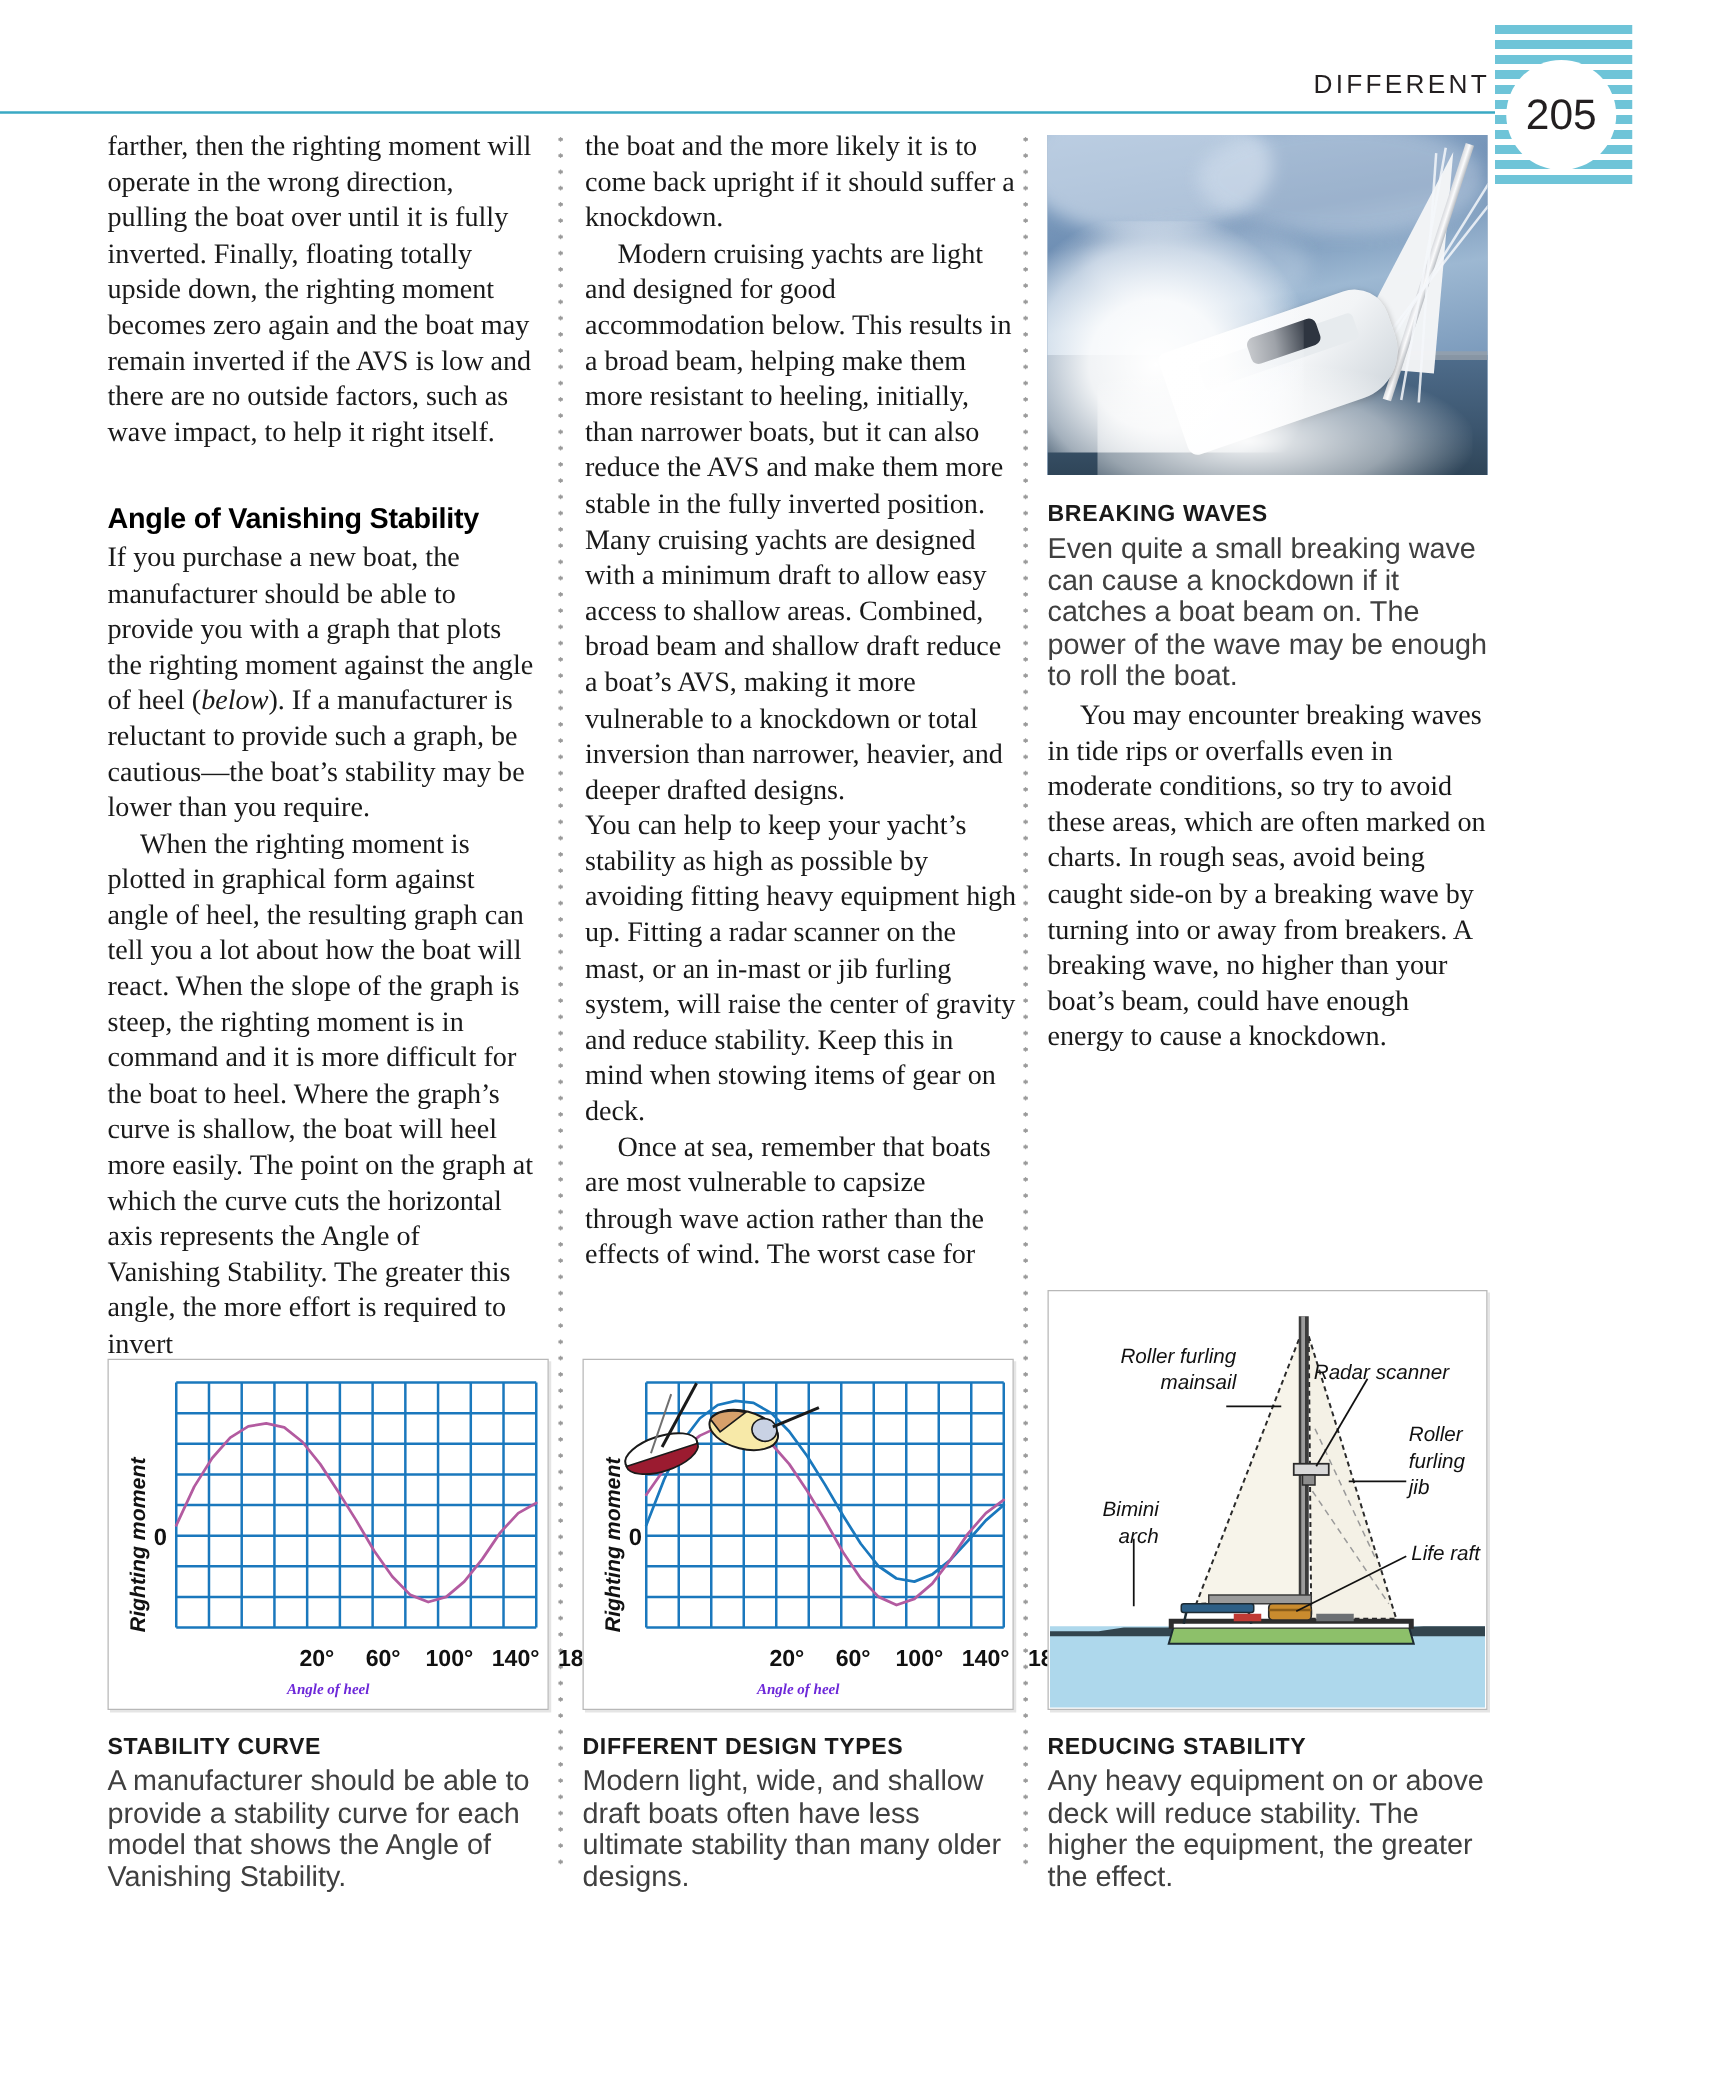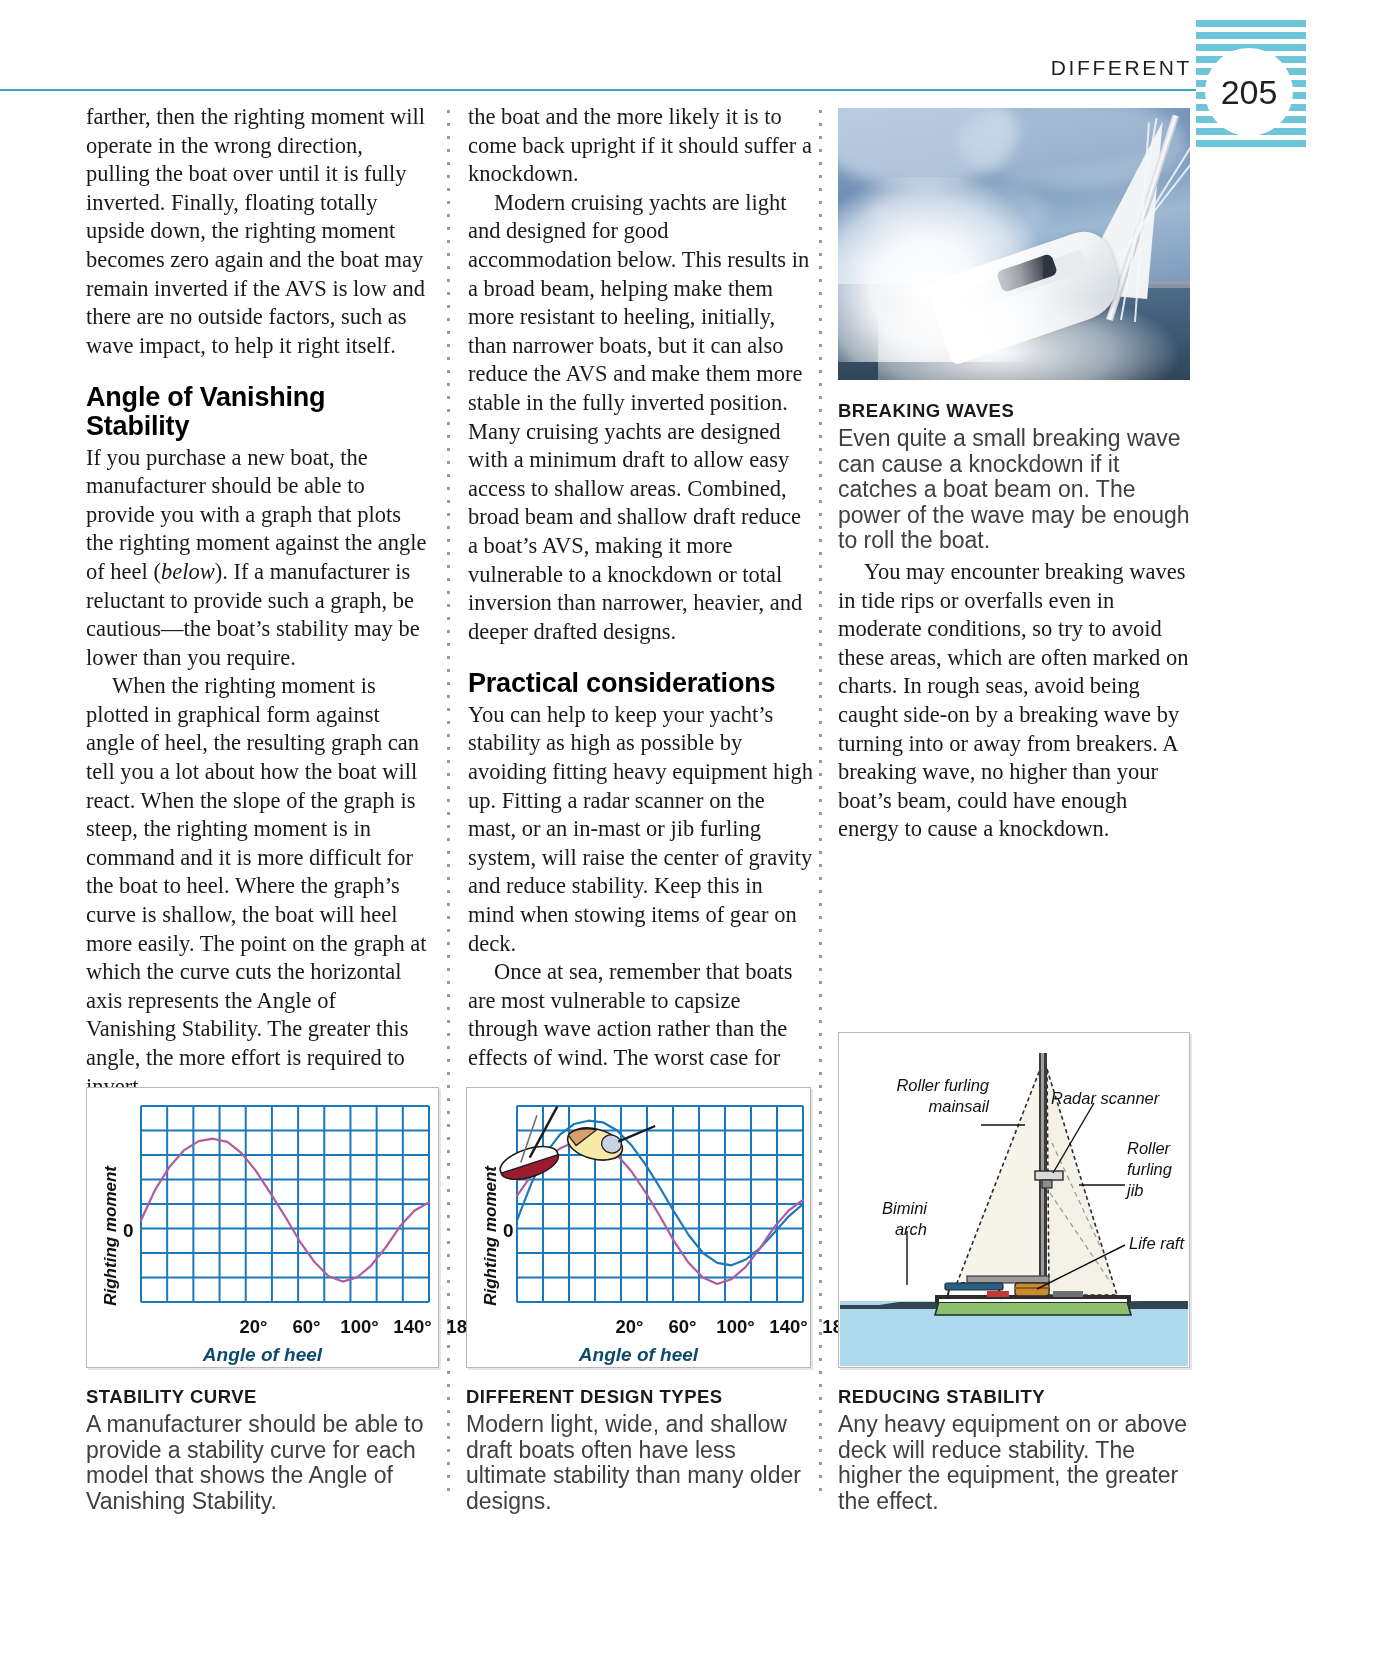--- a/index.html
+++ b/index.html
@@ -53,22 +53,22 @@
     font-family: "Liberation Serif", "DejaVu Serif", serif;
     font-size: 22.5px; line-height: 28.6px; color: #1a1a1a;
     text-align: left;
   }
   .body-text p { margin: 0; }
   .body-text p.indent { text-indent: 26px; }
   .body-text i { }
 
   .sub-head {
     font-family: "Liberation Sans", sans-serif;
-    font-weight: bold; font-size: 27px; color: #000;
-    margin-top: 23px; margin-bottom: 3px; letter-spacing: -0.2px;
+    font-weight: bold; font-size: 23px; color: #000;
+    margin-top: 40px; margin-bottom: 3px; letter-spacing: -0.2px;
   }
 
   
   .dotrule {
     position: absolute; top: 105px; width: 5px; height: 1390px;
     background-image: radial-gradient(circle, #9a9a9a 1.6px, transparent 1.7px);
     background-size: 5px 13px; background-repeat: repeat-y;
   }
   .dotrule.r1 { left: 446px; }
   .dotrule.r2 { left: 818px; }
@@ -173,22 +173,22 @@
     position: absolute; font-family: "Liberation Sans", sans-serif;
     font-weight: bold; font-size: 19px; color: #111;
   }
   .xticks {
     position: absolute; display: flex; font-family: "Liberation Sans", sans-serif;
     font-weight: bold; font-size: 18.5px; color: #111;
   }
   .xticks span { width: 53px; text-align: center; }
   .axis-x-label {
     position: absolute; width: 100%; text-align: center;
-    font-family: Liberation Sans, sans-serif;
-    font-style: italic; font-weight: bold; font-size: 19px; color: #0c4a6e;
+    font-family: Liberation Serif, serif;
+    font-style: italic; font-weight: bold; font-size: 12px; color: #6d28d9;
   }
   .chart-caption { position: absolute; width: 345px; }
   #cap1 { left: 86px; top: 1386px; }
   #cap2 { left: 466px; top: 1386px; }
   #cap3 { left: 838px; top: 1386px; width: 352px; }
 
   
   .dlabel {
     position: absolute; font-family: "Liberation Sans", sans-serif;
     font-style: italic; font-size: 16.5px; line-height: 21px; color: #111;
@@ -219,21 +219,20 @@
       <div class="sub-head">Angle of Vanishing Stability</div>
       <p>If you purchase a new boat, the manufacturer should be able to provide you with a graph that plots the righting moment against the angle of heel (<i>below</i>). If a manufacturer is reluctant to provide such a graph, be cautious—the boat’s stability may be lower than you require.</p>
       <p class="indent">When the righting moment is plotted in graphical form against angle of heel, the resulting graph can tell you a lot about how the boat will react. When the slope of the graph is steep, the righting moment is in command and it is more difficult for the boat to heel. Where the graph’s curve is shallow, the boat will heel more easily. The point on the graph at which the curve cuts the horizontal axis represents the Angle of Vanishing Stability. The greater this angle, the more effort is required to invert</p>
     </div>
   </div>
 
   <div class="col col2">
     <div class="body-text">
       <p>the boat and the more likely it is to come back upright if it should suffer a knockdown.</p>
       <p class="indent">Modern cruising yachts are light and designed for good accommodation below. This results in a broad beam, helping make them more resistant to heeling, initially, than narrower boats, but it can also reduce the AVS and make them more stable in the fully inverted position. Many cruising yachts are designed with a minimum draft to allow easy access to shallow areas. Combined, broad beam and shallow draft reduce a boat’s AVS, making it more vulnerable to a knockdown or total inversion than narrower, heavier, and deeper drafted designs.</p>
-      <div class="sub-head">Practical considerations</div>
       <p>You can help to keep your yacht’s stability as high as possible by avoiding fitting heavy equipment high up. Fitting a radar scanner on the mast, or an in-mast or jib furling system, will raise the center of gravity and reduce stability. Keep this in mind when stowing items of gear on deck.</p>
       <p class="indent">Once at sea, remember that boats are most vulnerable to capsize through wave action rather than the effects of wind. The worst case for</p>
     </div>
   </div>
 
   <div class="photo">
     <div class="ph-sky"></div>
     <div class="ph-cloud" style="left:-20px;top:-30px;width:200px;height:110px;"></div>
     <div class="ph-cloud" style="left:120px;top:-10px;width:230px;height:90px;opacity:.7;"></div>
     <div class="ph-cloud" style="left:30px;top:70px;width:180px;height:70px;opacity:.45;"></div>

